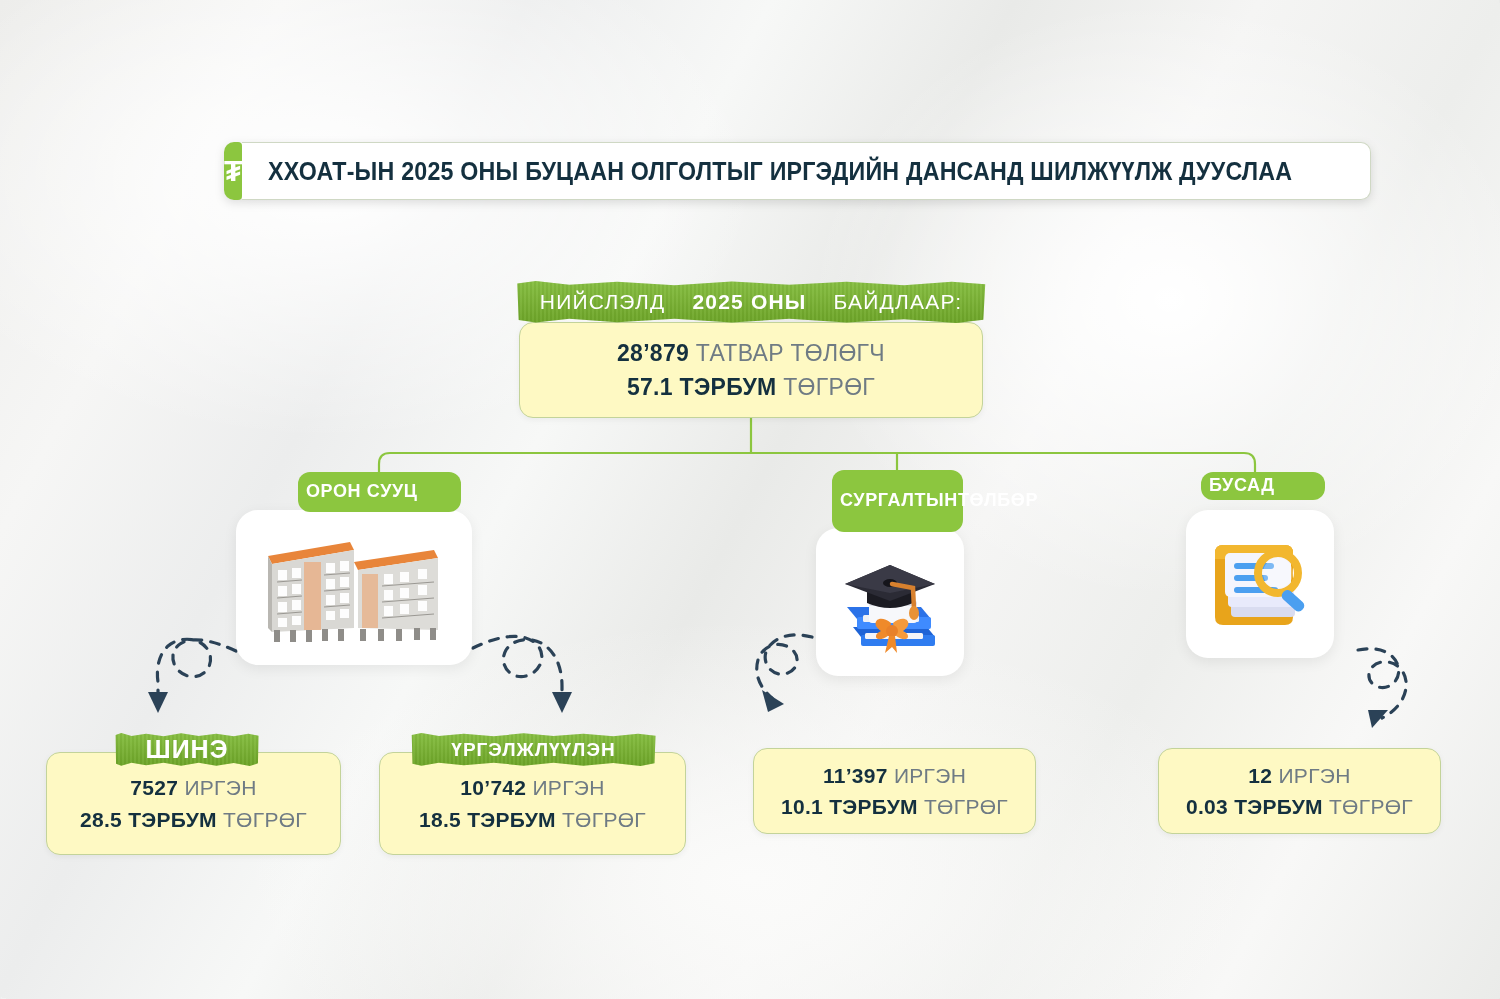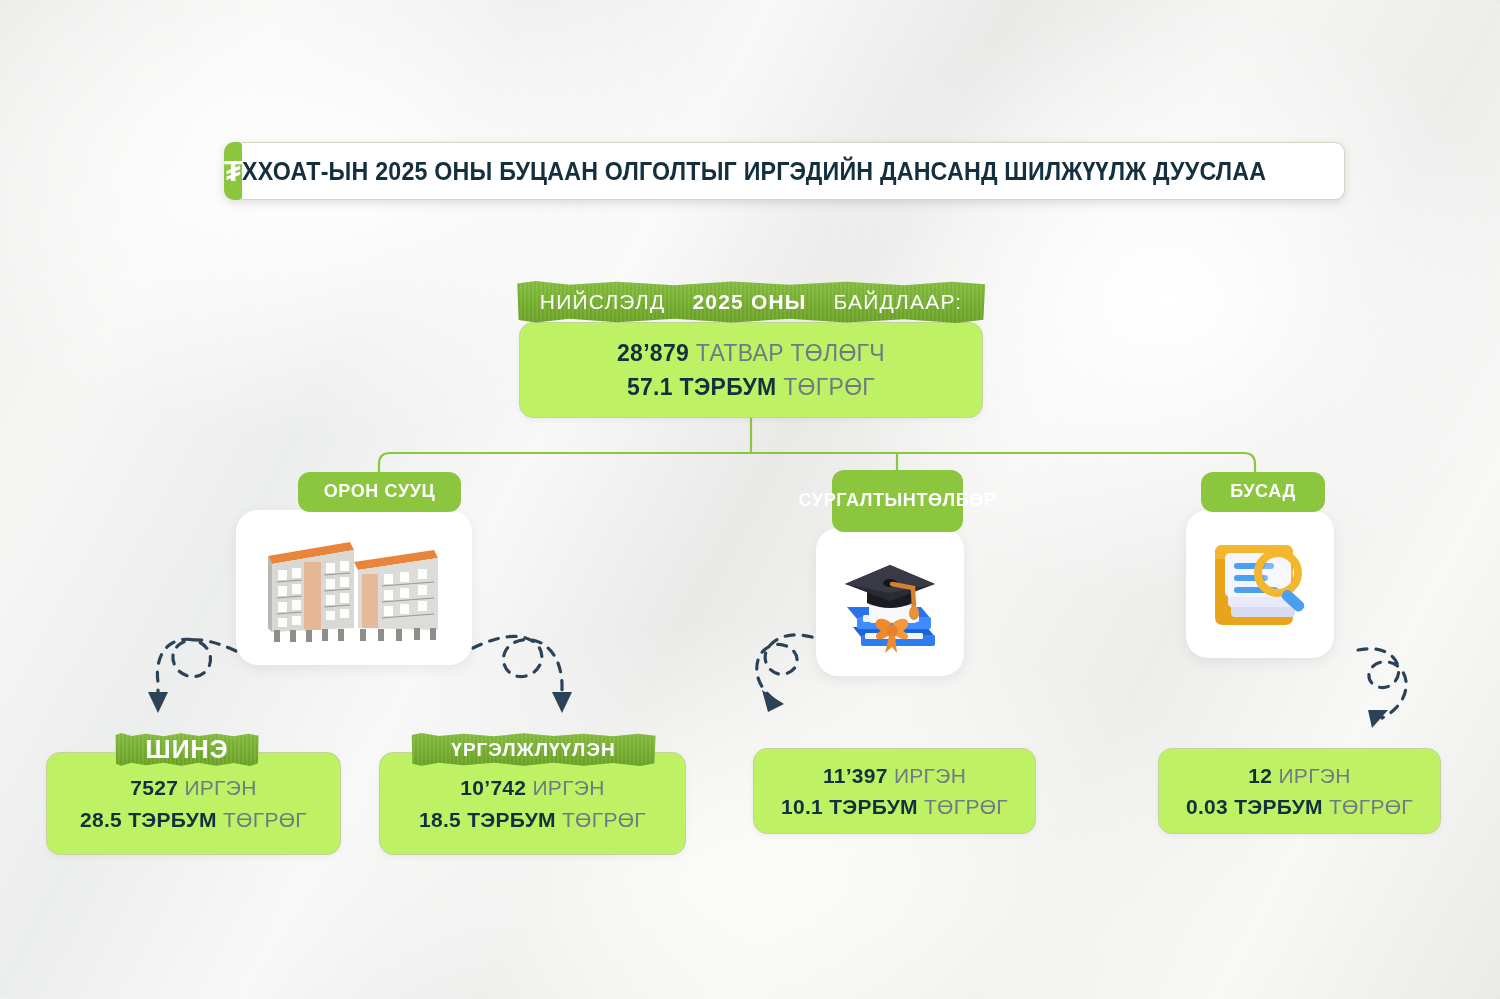--- a/index.html
+++ b/index.html
@@ -57,20 +57,21 @@
     color: #fff;
     font-size: 30px; font-weight: bold; line-height: 1;
   }
   #title-plate {
     flex: 1;
     background: #ffffff;
     border: 1.5px solid #cfd8c4;
     border-left: none;
     border-radius: 0 10px 10px 0;
     display: flex; align-items: center;
+    padding-left: 26px;
   }
   #title-text {
     color: #14303f;
     font-weight: 800;
     font-size: 25px;
     letter-spacing: .2px;
     transform: scaleX(.93);
     transform-origin: left center;
     white-space: nowrap;
   }
@@ -89,21 +90,21 @@
                                82% 10%, 92% 2%, 99% 8%, 98.6% 92%, 93% 100%, 82% 91%, 70% 99%,
                                58% 90%, 46% 99%, 34% 90%, 22% 98%, 12% 90%, 5% 99%, 1.4% 93%);
     clip-path: polygon(1.1% 6%, 5% 0%, 12% 9%, 22% 2%, 34% 10%, 46% 1%, 58% 9%, 70% 2%,
                        82% 10%, 92% 2%, 99% 8%, 98.6% 92%, 93% 100%, 82% 91%, 70% 99%,
                        58% 90%, 46% 99%, 34% 90%, 22% 98%, 12% 90%, 5% 99%, 1.4% 93%);
     gap: 27px;
   }
 
   
   .panel {
-    background: #bef264;
+    background: #fef9c3;
     border: 1.5px solid #c3d39a;
     border-radius: 14px;
     box-shadow: 0 2px 6px rgba(0,0,0,.05);
     display: flex; flex-direction: column;
     align-items: center; justify-content: center;
   }
   .panel .line {
     color: #6f7b84;
     font-size: 21px;
     font-weight: 500;
@@ -138,32 +139,32 @@
     width: 1500px; height: 999px;
     pointer-events: none;
   }
 
   
   .cat-chip {
     position: absolute;
     background: #8cc63f;
     border-radius: 12px;
     color: #fff;
-    display: flex; align-items: center; justify-content: center;
+    display: flex; align-items: center; 
     text-align: center;
     font-weight: 800;
     font-size: 18px;
     letter-spacing: .6px;
     line-height: 1.18;
     z-index: 3;
-    padding: 0 24px;
+    padding: 0 8px;
   }
   #chip-housing  { left: 298px; top: 472px; width: 163px; height: 40px; }
   #chip-tuition  { left: 832px; top: 470px; width: 131px; height: 62px; }
-  #chip-other    { left: 1201px; top: 472px; width: 124px; height: 40px; }
+  #chip-other    { left: 1201px; top: 472px; width: 124px; height: 28px; }
 
   
   .icon-card {
     position: absolute;
     background: #ffffff;
     border-radius: 22px;
     box-shadow: 0 4px 14px rgba(0,0,0,.07);
     display: flex; align-items: center; justify-content: center;
     overflow: hidden;
     z-index: 2;

